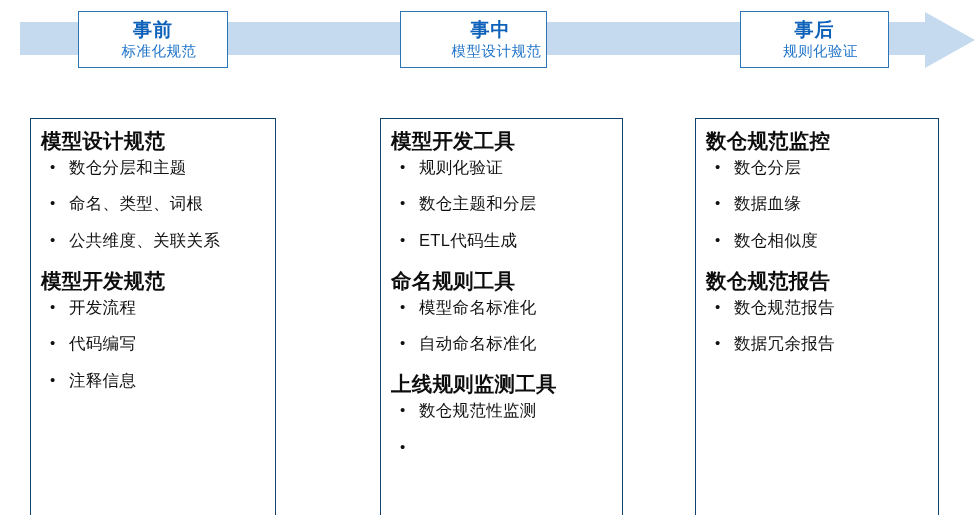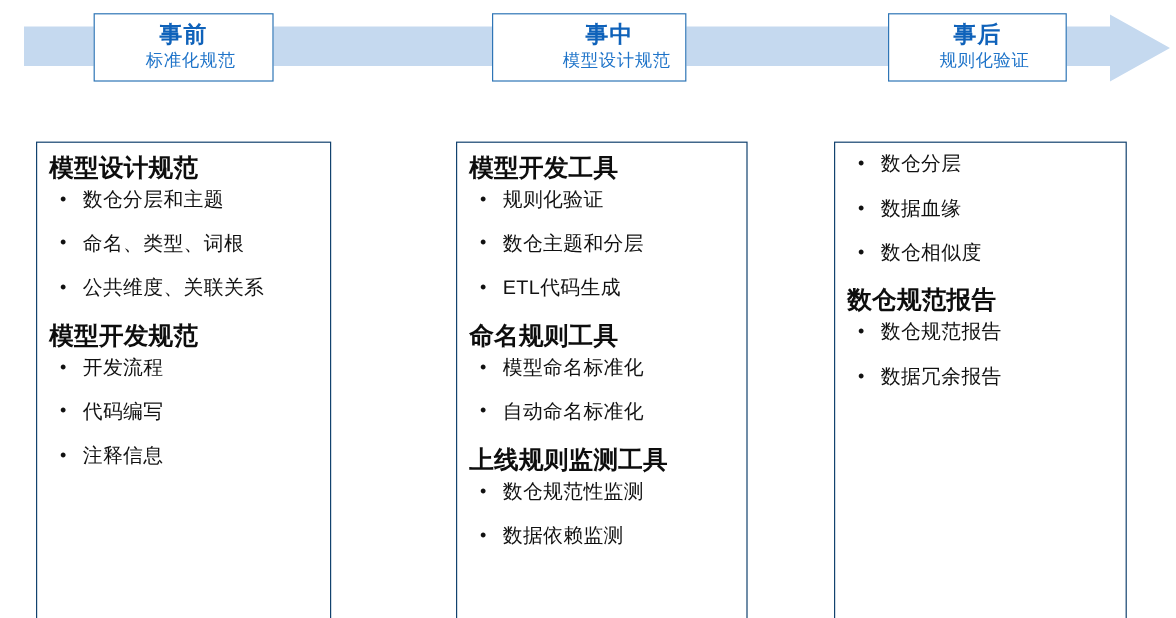--- a/index.html
+++ b/index.html
@@ -50,21 +50,21 @@
   .phase-box .phase-sub {
     font-size: 14.5px;
     font-weight: normal;
     line-height: 1.2;
     margin-top: 2px;
     letter-spacing: 0.5px;
     color: #1f74c9;
     margin-left: 12px;
   }
   #phase-box-0 { left: 78px;  width: 150px; align-items: center; }
-  #phase-box-1 { left: 410px; width: 162px; padding-left: 34px; }
+  #phase-box-1 { left: 400px; width: 147px; padding-left: 34px; }
   #phase-box-2 { left: 740px; width: 149px; }
 
   
   .content-panel {
     position: absolute;
     top: 90px;
     height: 411px;
     box-sizing: border-box;
     border: 1.6px solid #12426e;
     background: #ffffff;
@@ -201,27 +201,27 @@
   </ul>
 
   <div class="group-title">上线规则监测工具</div>
   <ul class="bullet-list">
     <li class="bullet-item">
       <span class="bullet-glyph">•</span>
       <span class="bullet-text">数仓规范性监测</span>
     </li>
     <li class="bullet-item">
       <span class="bullet-glyph">•</span>
-      <span class="bullet-text">数据依赖监测</span>
     </li>
   </ul>
 </div>
 
 <div class="content-panel" id="content-panel-2">
 
+  <div class="group-title">数仓规范监控</div>
   <ul class="bullet-list">
     <li class="bullet-item">
       <span class="bullet-glyph">•</span>
       <span class="bullet-text">数仓分层</span>
     </li>
     <li class="bullet-item">
       <span class="bullet-glyph">•</span>
       <span class="bullet-text">数据血缘</span>
     </li>
     <li class="bullet-item">

